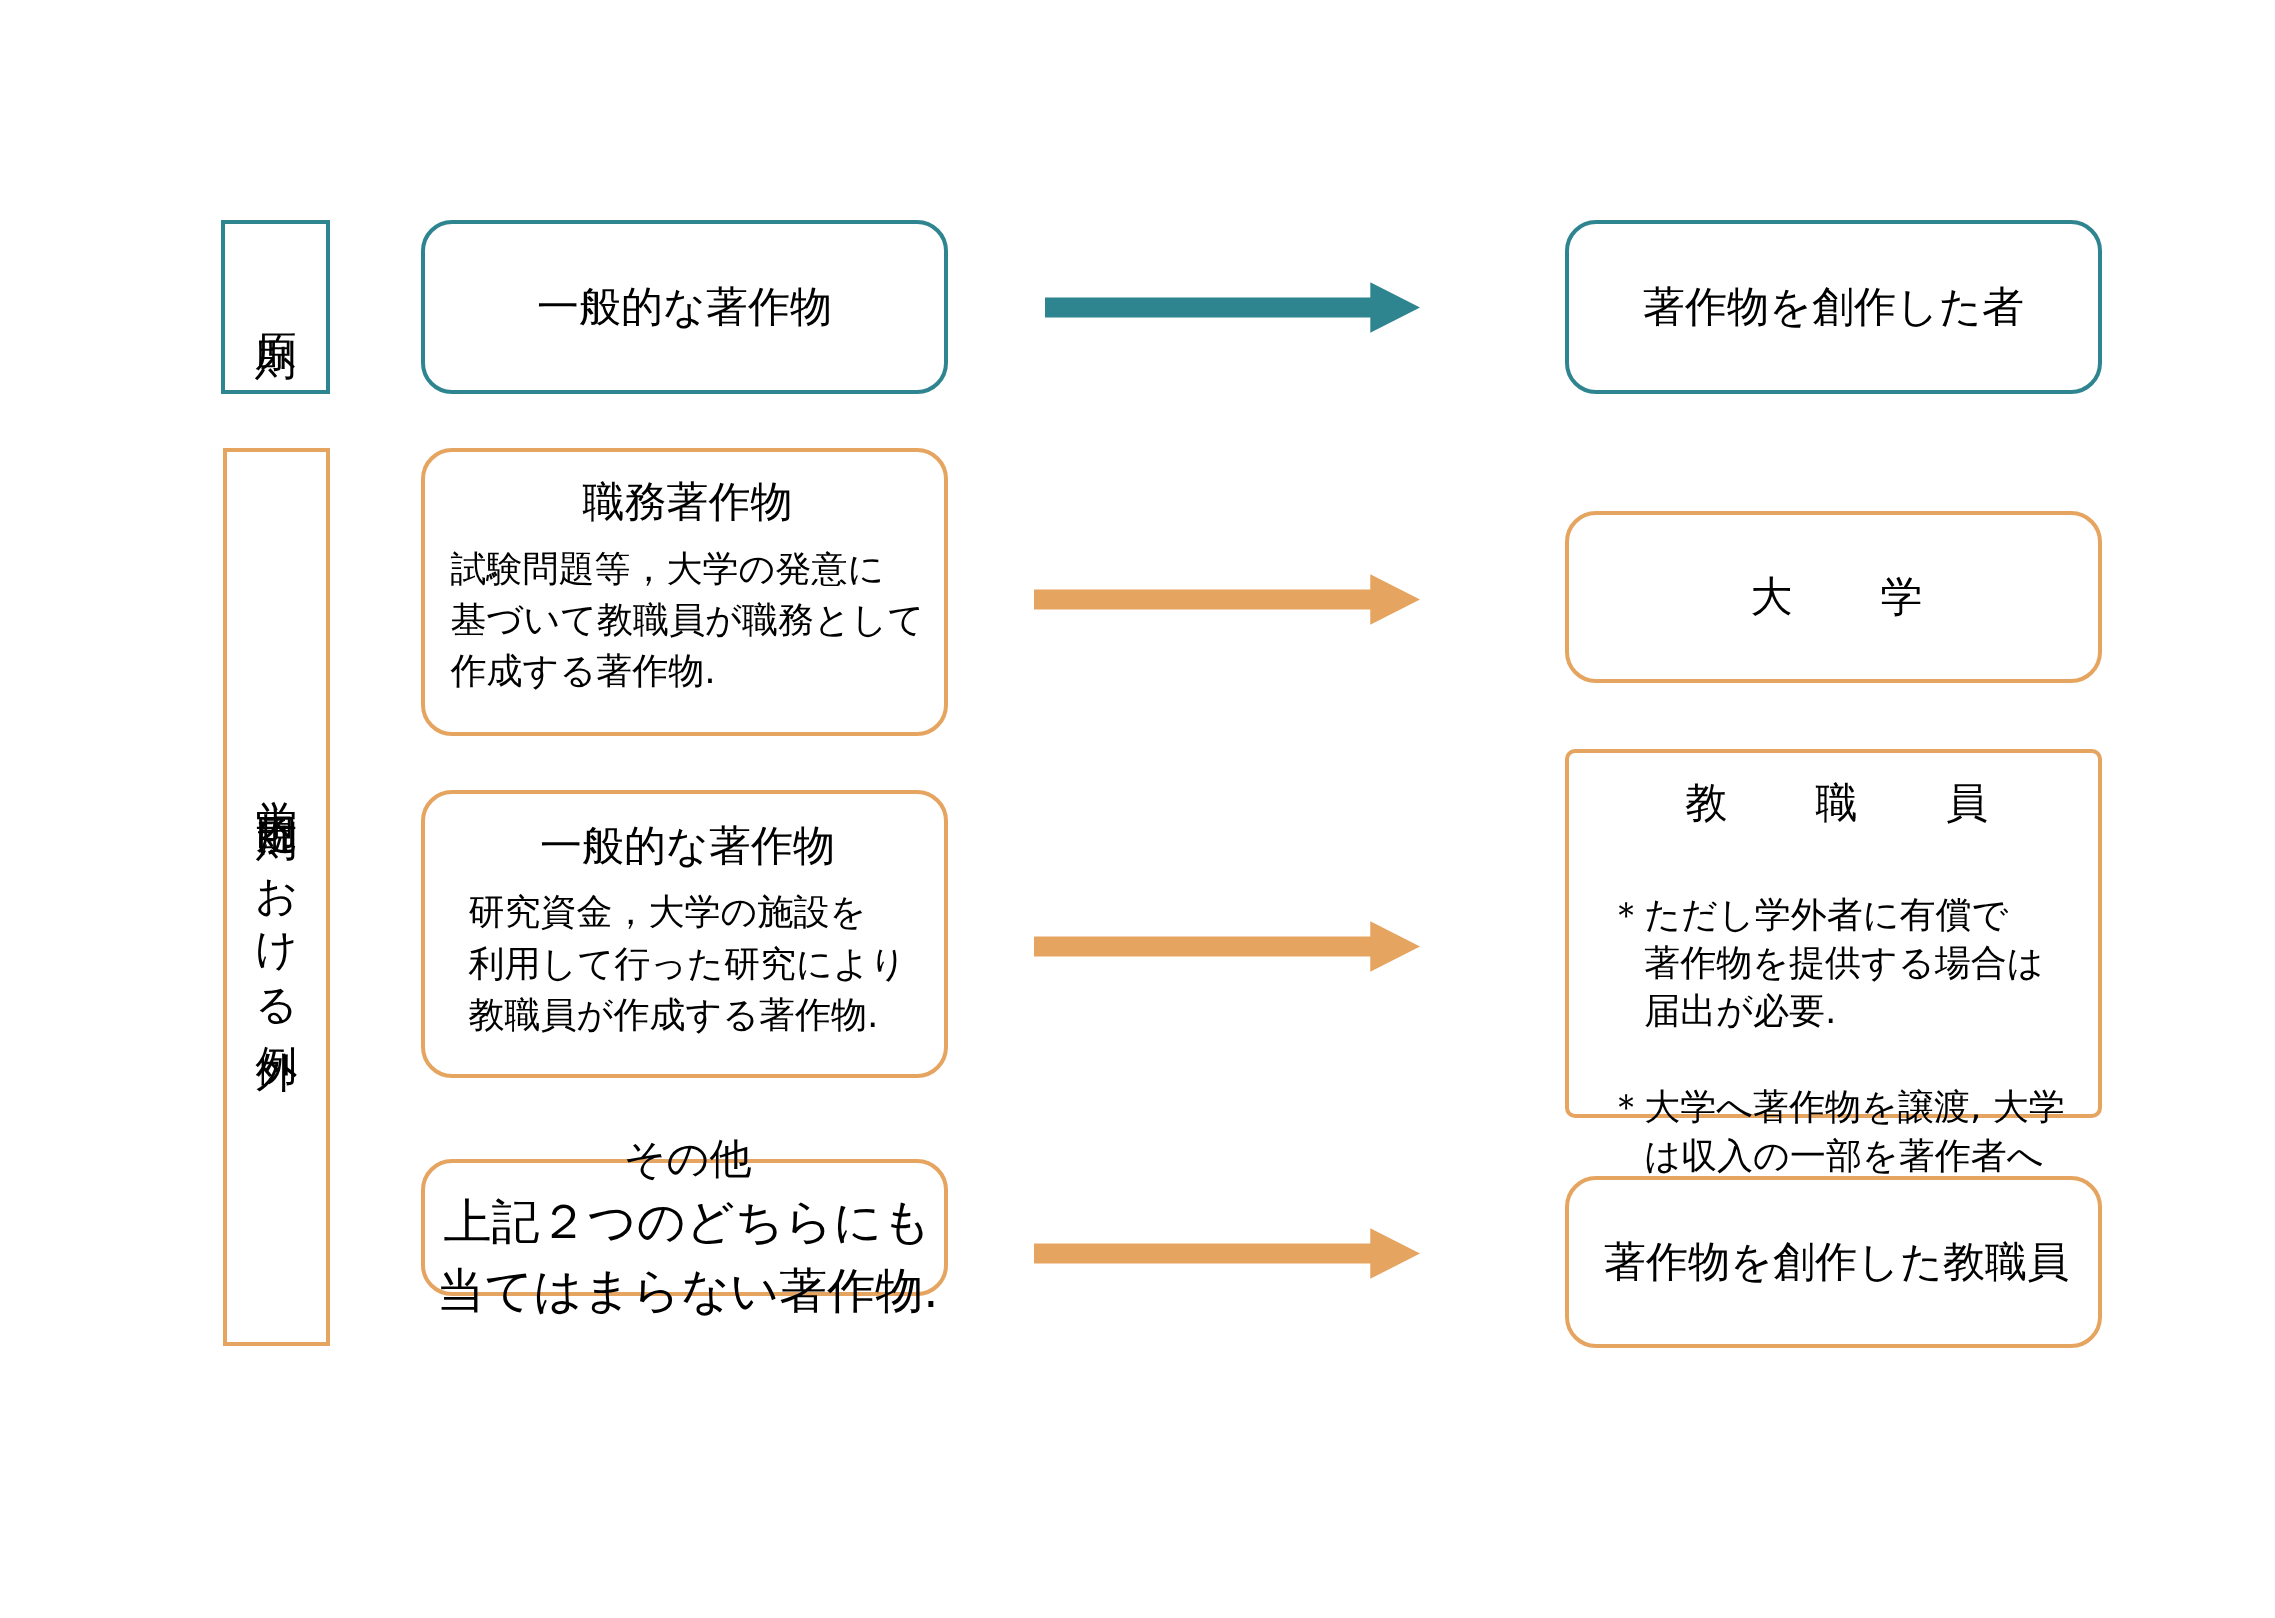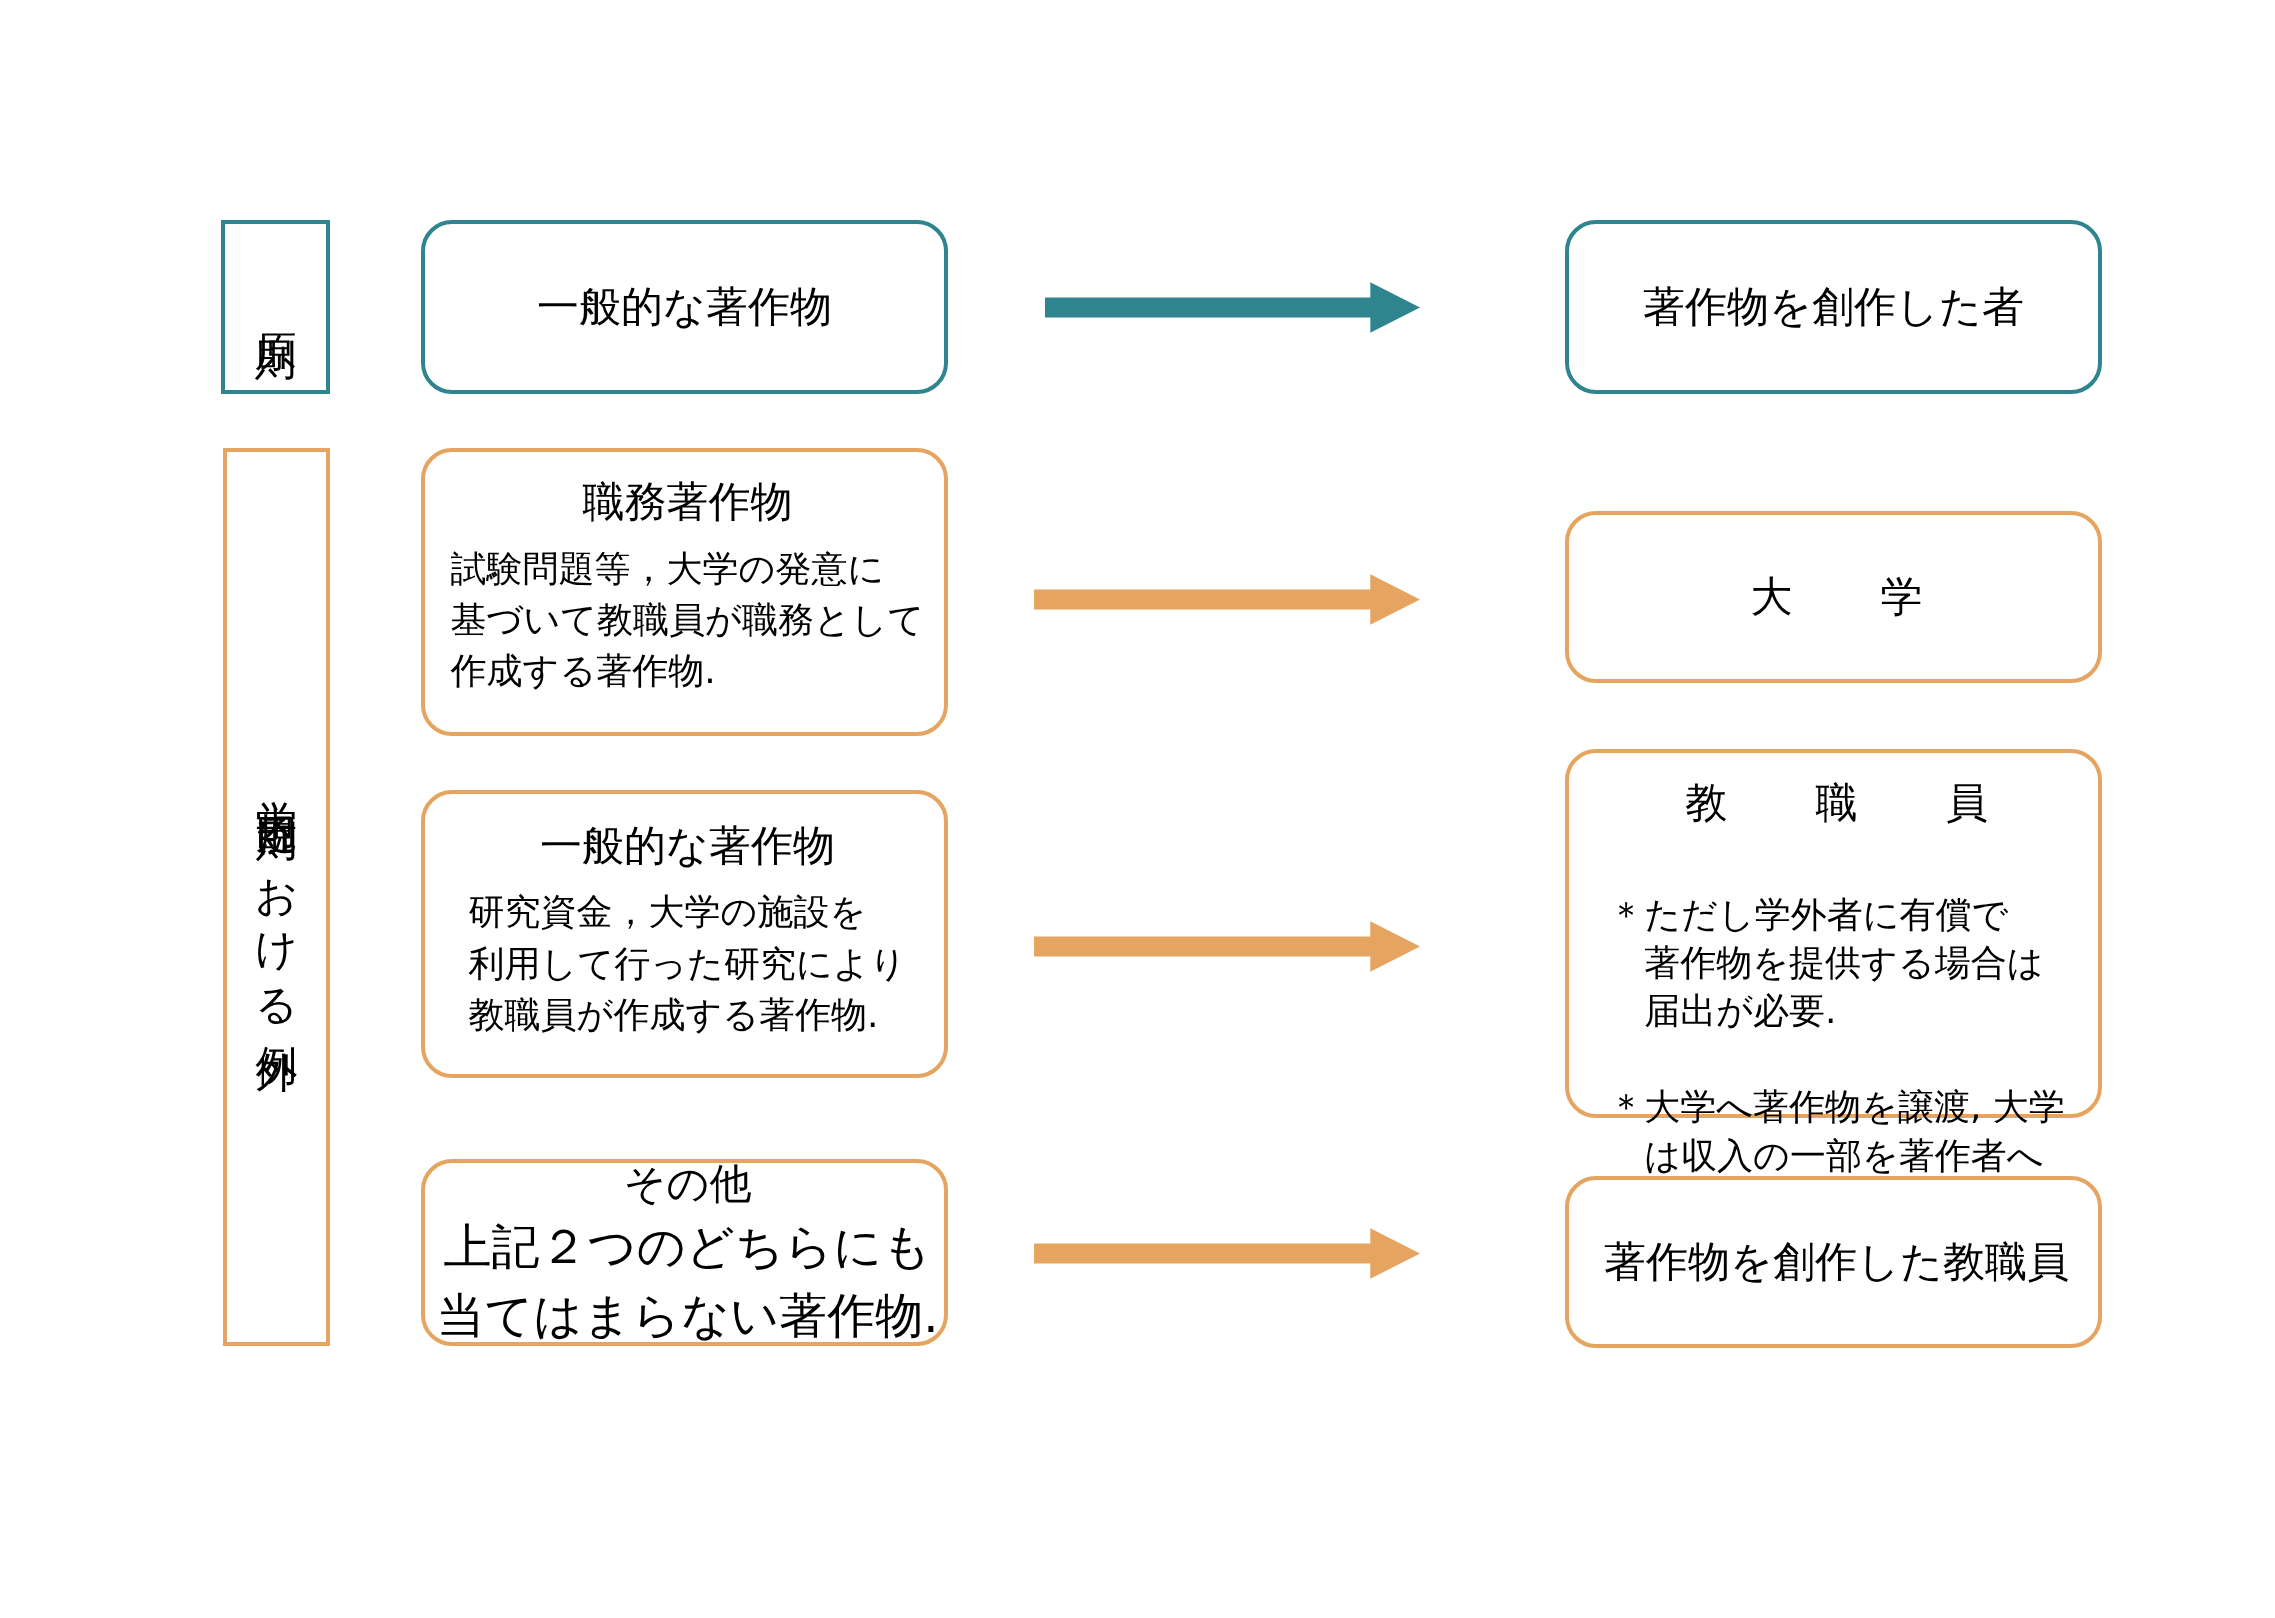--- a/index.html
+++ b/index.html
@@ -150,33 +150,33 @@
 利用して行った研究により
 教職員が作成する著作物.</div>
   </div>
 
   <div class="arrow" style="left:1034px; top:921px; width:386px; height:51px;">
     <svg width="386" height="51" viewBox="0 0 427 56" xmlns="http://www.w3.org/2000/svg">
       <path d="M0,17 L372,17 L372,0 L427,28 L372,56 L372,39 L0,39 Z" fill="#E5A45F"></path>
     </svg>
   </div>
 
-  <div class="box orange-box" style="left:1565px; top:749px; width:537px; height:369px; justify-content:flex-start; padding-top:22px;">
+  <div class="box orange-box" style="left:1565px; top:749px; width:537px; height:369px; justify-content:flex-start; padding-top:22px;border-radius:10px;">
     <div class="box-title box-title-sp">教　職　員</div>
     <div class="note-list" style="margin-top:11px;">
       <div class="note-item">＊ただし学外者に有償で
 著作物を提供する場合は
 届出が必要.</div>
       <div class="note-item">＊大学へ著作物を譲渡, 大学
 は収入の一部を著作者へ
 分配.</div>
     </div>
   </div>
 
-  <div class="box orange-box" style="left:421px; top:1159px; width:527px; height:187px; justify-content:center;">
+  <div class="box orange-box" style="left:421px; top:1159px; width:527px; height:137px; justify-content:center;">
     <div class="box-title">その他</div>
     <div class="box-body-c">上記２つのどちらにも
 当てはまらない著作物.</div>
   </div>
 
   <div class="arrow" style="left:1034px; top:1228px; width:386px; height:51px;">
     <svg width="386" height="51" viewBox="0 0 427 56" xmlns="http://www.w3.org/2000/svg">
       <path d="M0,17 L372,17 L372,0 L427,28 L372,56 L372,39 L0,39 Z" fill="#E5A45F"></path>
     </svg>
   </div>

